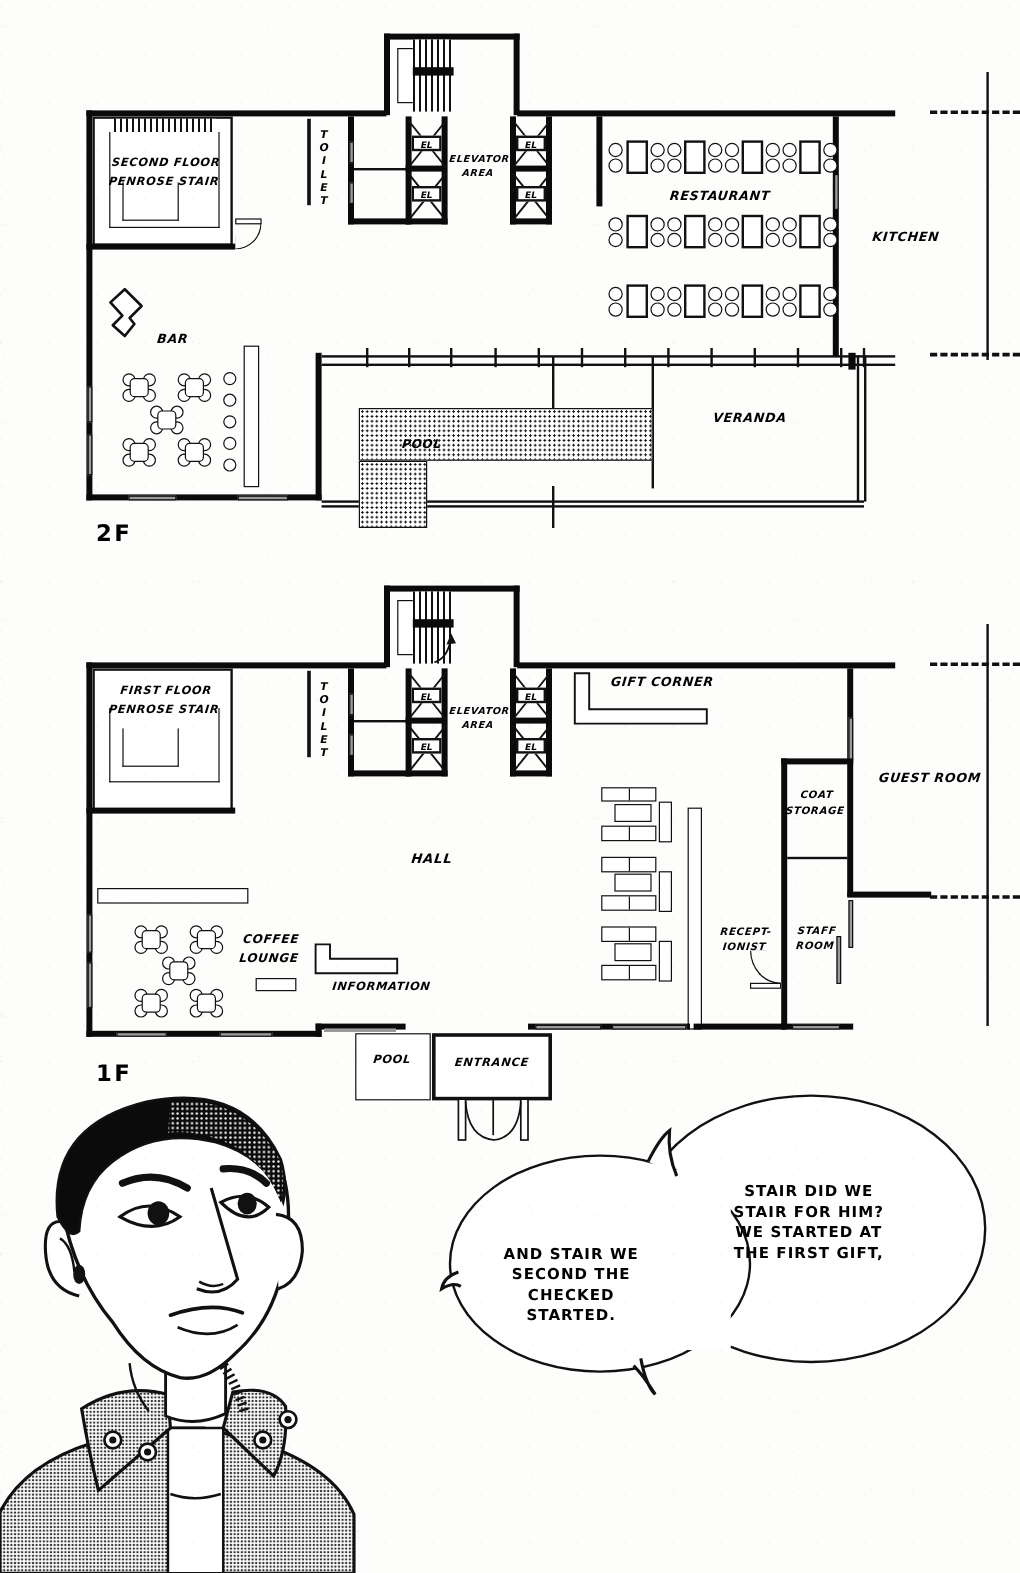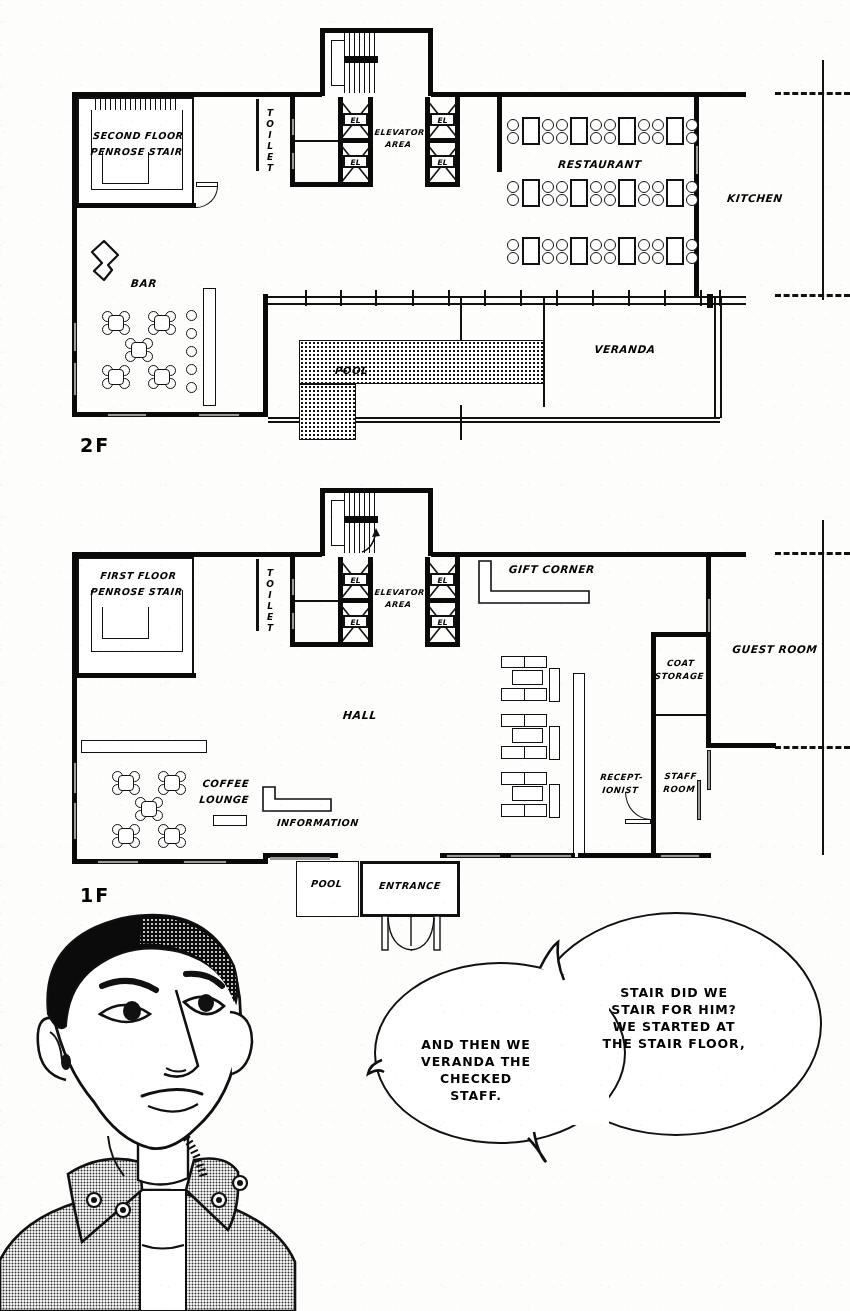--- a/index.html
+++ b/index.html
@@ -592,20 +592,20 @@
 <svg style="position:absolute;left:480px;top:940px;width:160px;height:220px;z-index:33;overflow:visible;">
   <path d="M60 28 Q70 8 78 2 Q76 22 84 40" fill="#fff" stroke="#111" stroke-width="2.6"></path>
   <path d="M54 192 Q58 214 66 222 Q56 206 48 198" fill="#fff" stroke="#111" stroke-width="2.6"></path>
   <path d="M-98 120 Q-110 124 -112 134 Q-102 128 -96 132" fill="#fff" stroke="#111" stroke-width="2.6"></path>
 </svg>
 
 <div class="btext" style="left:556px;top:984px;width:236px;">
   <span>STAIR DID WE</span><br>
   <span>STAIR FOR HIM?</span><br>
   <span>WE STARTED AT</span><br>
-  <span>THE STAIR FLOOR,</span>
+  <span>THE FIRST GIFT,</span>
 </div>
 <div class="btext" style="left:386px;top:1036px;width:180px;">
-  <span>AND THEN WE</span><br>
-  <span>VERANDA THE</span><br>
+  <span>AND STAIR WE</span><br>
+  <span>SECOND THE</span><br>
   <span>CHECKED</span><br>
-  <span>STAFF.</span>
+  <span>STARTED.</span>
 </div>
 
 </body></html>

